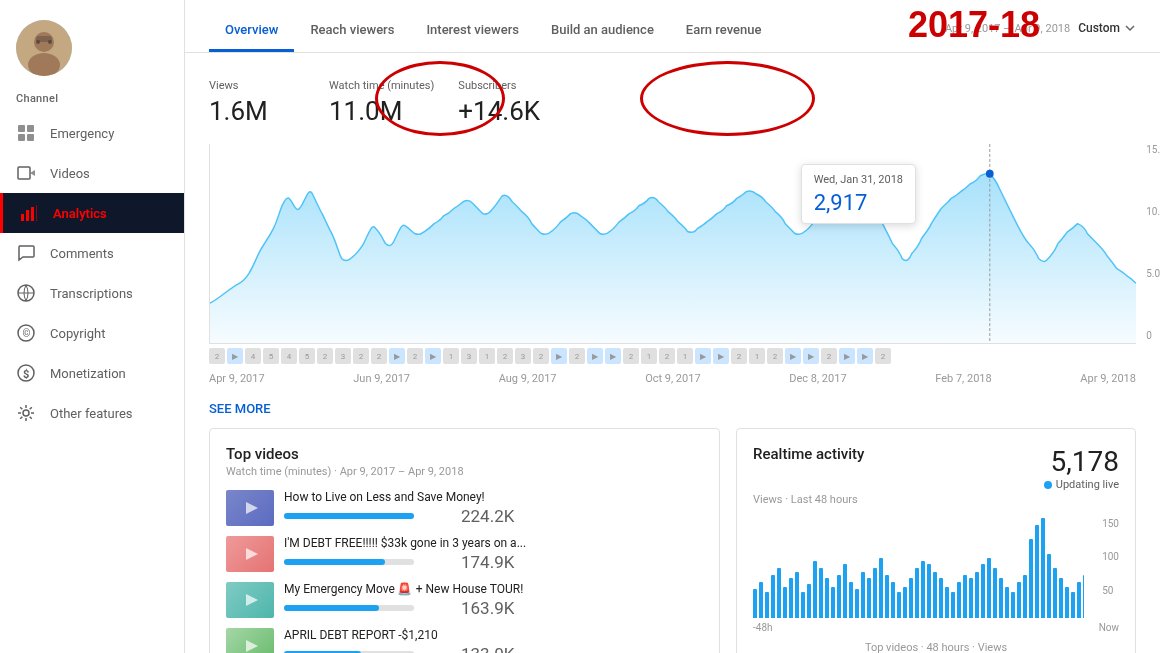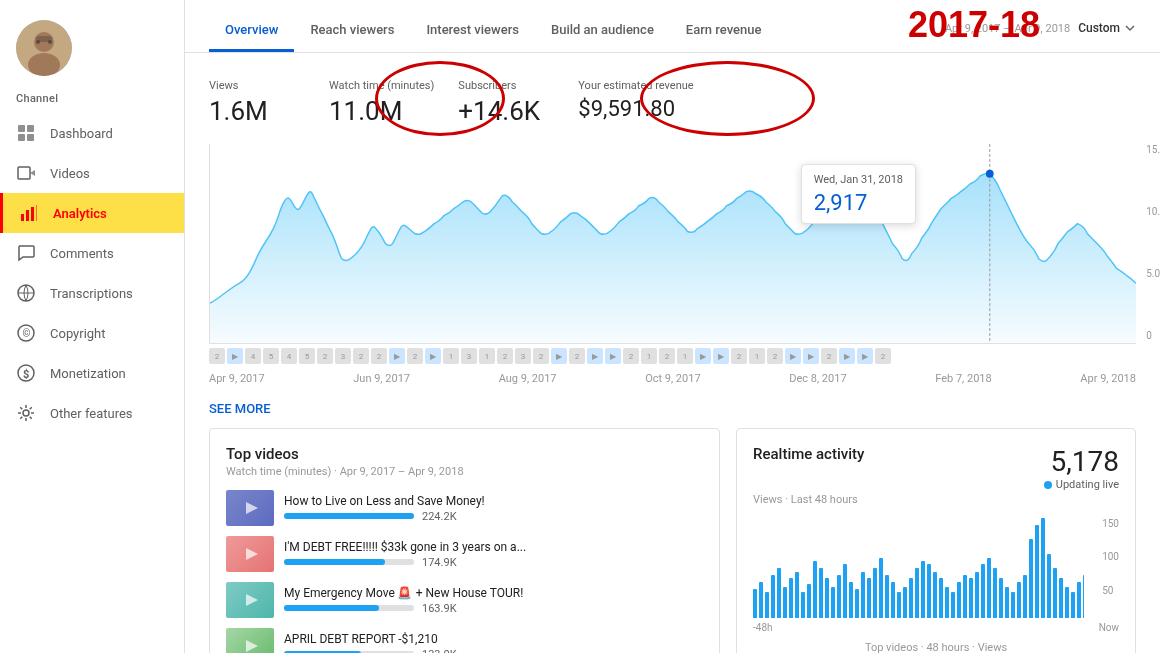--- a/index.html
+++ b/index.html
@@ -41,21 +41,21 @@
     .sidebar-item {
       display: flex;
       align-items: center;
       padding: 10px 16px;
       cursor: pointer;
       color: #606060;
       font-size: 13px;
       gap: 14px;
     }
     .sidebar-item.active {
-      background: #fde047;
+      background: #0f172a;
       color: #ff0000;
       font-weight: 600;
       border-left: 3px solid #ff0000;
     }
     .sidebar-item.active .sidebar-icon { color: #ff0000; }
     .sidebar-icon {
       width: 20px;
       height: 20px;
       display: flex;
       align-items: center;
@@ -333,23 +333,24 @@
       height: 6px;
       background: #e0e0e0;
       border-radius: 3px;
     }
     .video-bar-fill {
       height: 100%;
       background: #1da1f2;
       border-radius: 3px;
     }
     .video-count {
-      font-size: 11px;
+      font-size: 17px;
       color: #606060;
       white-space: nowrap;
+      margin-left: 39px;
     }
 
     
     .realtime-panel {
       width: 400px;
       min-width: 350px;
       border: 1px solid #e0e0e0;
       border-radius: 4px;
       padding: 16px;
     }
@@ -429,21 +430,21 @@
 
   <div class="sidebar-item">
     <div class="sidebar-icon">
       <svg width="18" height="18" viewBox="0 0 18 18">
           <rect x="1" y="1" width="7" height="7" rx="1" fill="currentColor" opacity="0.7"></rect>
           <rect x="10" y="1" width="7" height="7" rx="1" fill="currentColor" opacity="0.7"></rect>
           <rect x="1" y="10" width="7" height="7" rx="1" fill="currentColor" opacity="0.7"></rect>
           <rect x="10" y="10" width="7" height="7" rx="1" fill="currentColor" opacity="0.7"></rect>
         </svg>
     </div>
-    <span>Dashboard</span>
+    <span>Emergency</span>
   </div>
   <div class="sidebar-item">
     <div class="sidebar-icon">
       <svg width="18" height="18" viewBox="0 0 18 18">
           <rect x="1" y="3" width="12" height="12" rx="1" fill="none" stroke="currentColor" stroke-width="1.5"></rect>
           <polygon points="13,9 18,6 18,12" fill="currentColor" opacity="0.7"></polygon>
         </svg>
     </div>
     <span>Videos</span>
   </div>
@@ -537,24 +538,20 @@
         <div class="stat-label">Views</div>
         <div class="stat-value">1.6M</div>
       </div>
       <div class="stat-card">
         <div class="stat-label">Watch time (minutes)</div>
         <div class="stat-value">11.0M</div>
       </div>
       <div class="stat-card">
         <div class="stat-label">Subscribers</div>
         <div class="stat-value">+14.6K</div>
-      </div>
-      <div class="stat-card">
-        <div class="stat-label">Your estimated revenue</div>
-        <div class="stat-value revenue">$9,591.80</div>
       </div>
     </div>
 
     <div class="circle-views"></div>
     <div class="circle-revenue"></div>
   </div>
 
   <div class="chart-section">
     <div style="position:relative;">
       <div class="chart-container">

